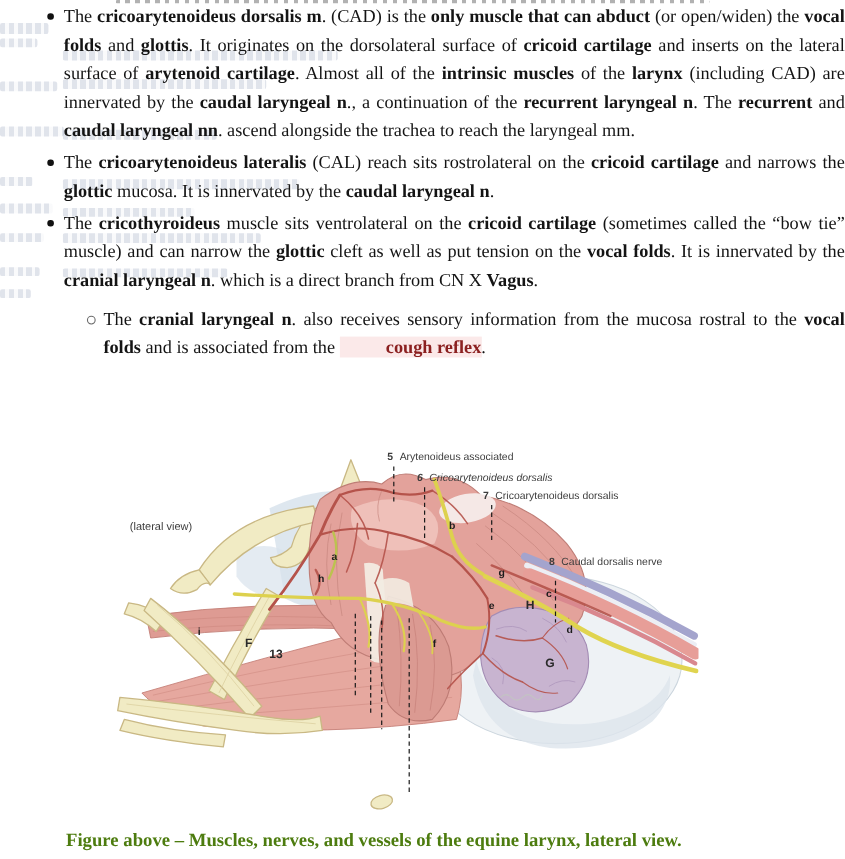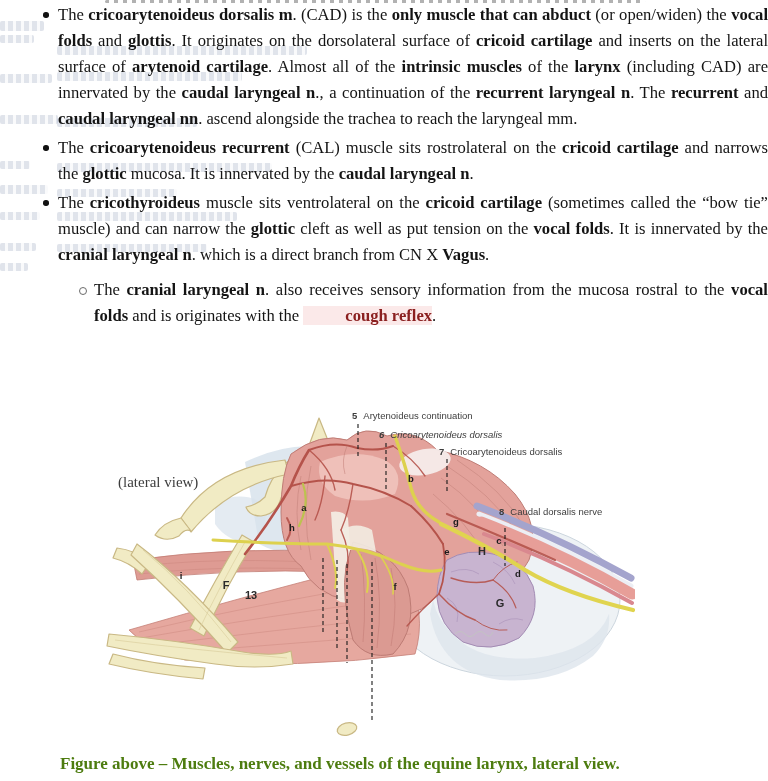--- a/index.html
+++ b/index.html
@@ -21,21 +21,21 @@
   .hl{color:#8b2020;background:#fbe9e9;padding-left:42px;}
   .lvl2{margin-top:9px;}
   
   .figure{position:absolute;left:0;top:400px;width:768px;height:356px;}
   .figure svg{position:absolute;left:95px;top:2px;}
   .ann{position:absolute;font-family:"Liberation Sans", sans-serif;font-size:9.5px;color:#3d3d3d;white-space:nowrap;}
   .ann .num{font-weight:700;margin-right:6px;}
   .letter{position:absolute;transform:translate(-50%,-50%);font-family:"Liberation Sans", sans-serif;
           font-size:9.5px;font-weight:700;color:#1c1c1c;}
   .letter.lg{font-size:11px;font-weight:600;color:#2a2a2a;}
-  .sidenote{position:absolute;left:118px;top:74px;font-family:Liberation Serif, serif;font-size:15px;color:#3d3d3d;}
+  .sidenote{position:absolute;left:118px;top:74px;font-family:Liberation Sans, sans-serif;font-size:10px;color:#3d3d3d;}
   
   .caption{position:absolute;left:60px;top:754px;font-weight:700;font-size:17px;color:#4d7c0f;}
   
   .ghost{position:absolute;opacity:.30;filter:blur(.7px);border-radius:2px;pointer-events:none;
          background:repeating-linear-gradient(90deg,rgba(110,125,160,.7) 0 5px,rgba(110,125,160,.12) 5px 8px);}
   .ghost.dark{background:repeating-linear-gradient(90deg,rgba(40,40,40,.8) 0 4px,rgba(40,40,40,0) 4px 9px);
          opacity:.45;filter:none;}
 </style>
 </head>
 <body>
@@ -62,33 +62,33 @@
     <div class="bullet lvl1">
       <span class="marker">
         <span class="dot"></span>
       </span>
       <span class="content"><span>The </span><span class="b">cricoarytenoideus dorsalis m</span><span>. (CAD) is the </span><span class="b">only muscle that can abduct</span><span> (or open/widen) the </span><span class="b">vocal folds</span><span> and </span><span class="b">glottis</span><span>. It originates on the dorsolateral surface of </span><span class="b">cricoid cartilage</span><span> and inserts on the lateral surface of </span><span class="b">arytenoid cartilage</span><span>. Almost all of the </span><span class="b">intrinsic muscles</span><span> of the </span><span class="b">larynx</span><span> (including CAD) are innervated by the </span><span class="b">caudal laryngeal n</span><span>., a continuation of the </span><span class="b">recurrent laryngeal n</span><span>. The </span><span class="b">recurrent</span><span> and </span><span class="b">caudal laryngeal nn</span><span>. ascend alongside the trachea to reach the laryngeal mm.</span></span>
     </div>
     <div class="bullet lvl1">
       <span class="marker">
         <span class="dot"></span>
       </span>
-      <span class="content"><span>The </span><span class="b">cricoarytenoideus recurrent</span><span> (CAL) muscle sits rostrolateral on the </span><span class="b">cricoid cartilage</span><span> and narrows the </span><span class="b">glottic</span><span> mucosa. It is innervated by the </span><span class="b">caudal laryngeal n</span><span>.</span></span>
+      <span class="content"><span>The </span><span class="b">cricoarytenoideus lateralis</span><span> (CAL) reach sits rostrolateral on the </span><span class="b">cricoid cartilage</span><span> and narrows the </span><span class="b">glottic</span><span> mucosa. It is innervated by the </span><span class="b">caudal laryngeal n</span><span>.</span></span>
     </div>
     <div class="bullet lvl1">
       <span class="marker">
         <span class="dot"></span>
       </span>
       <span class="content"><span>The </span><span class="b">cricothyroideus</span><span> muscle sits ventrolateral on the </span><span class="b">cricoid cartilage</span><span> (sometimes called the “bow tie” muscle) and can narrow the </span><span class="b">glottic</span><span> cleft as well as put tension on the </span><span class="b">vocal folds</span><span>. It is innervated by the </span><span class="b">cranial laryngeal n</span><span>. which is a direct branch from CN X </span><span class="b">Vagus</span><span>.</span></span>
     </div>
     <div class="bullet lvl2">
       <span class="marker">
         <span class="circ"></span>
       </span>
-      <span class="content"><span>The </span><span class="b">cranial laryngeal n</span><span>. also receives sensory information from the mucosa rostral to the </span><span class="b">vocal folds</span><span> and is originates with the </span><span class="b hl">cough reflex</span><span>.</span></span>
+      <span class="content"><span>The </span><span class="b">cranial laryngeal n</span><span>. also receives sensory information from the mucosa rostral to the </span><span class="b">vocal folds</span><span> and is associated from the </span><span class="b hl">cough reflex</span><span>.</span></span>
     </div>
   </div>
 
 <div class="figure">
   <svg width="540" height="350" viewBox="0 0 540 350" aria-hidden="true">
 
     <path d="M150,60 Q210,32 252,54 L257,142 Q200,162 164,142 Z" fill="#d3dfea" opacity="0.75"></path>
     <ellipse cx="410" cy="198" rx="115" ry="76" fill="#edf1f4" stroke="#c6d1da" stroke-width="1" opacity="0.9"></ellipse>
     <path d="M335,212 Q345,270 405,278 Q462,282 498,254 Q516,236 514,212 Q500,248 440,256 Q382,260 358,232 Q342,218 338,198 Z" fill="#dde5ec" opacity="0.8"></path>
     <path d="M120,100 Q150,88 168,102 Q176,126 158,142 Q132,140 120,122 Z" fill="#d9e3ec" opacity="0.7"></path>
@@ -200,21 +200,21 @@
       <line x1="410" y1="126" x2="410" y2="164"></line>
       <line x1="228" y1="156" x2="228" y2="232"></line>
       <line x1="242" y1="158" x2="242" y2="247"></line>
       <line x1="252" y1="162" x2="252" y2="261"></line>
       <line x1="277" y1="160" x2="277" y2="320"></line>
     </g>
 
     <path d="M360,232 q5,-5 10,0 t10,0 t10,0 t8,-2" stroke="#c3c3c3" stroke-width="1" fill="none"></path>
   </svg>
   <div class="sidenote">(lateral view)</div>
-<div class="ann" style="left: 352px; top: 10px;"><span class="num">5</span><span class="txt">Arytenoideus continuation</span></div>
+<div class="ann" style="left: 352px; top: 10px;"><span class="num">5</span><span class="txt">Arytenoideus associated</span></div>
     <div class="ann" style="left: 379px; top: 29px; font-style: italic;"><span class="num">6</span><span class="txt">Cricoarytenoideus dorsalis</span></div>
     <div class="ann" style="left: 439px; top: 46px;"><span class="num">7</span><span class="txt">Cricoarytenoideus dorsalis</span></div>
     <div class="ann" style="left: 499px; top: 106px;"><span class="num">8</span><span class="txt">Caudal dorsalis nerve</span></div>
     <div class="letter" style="left: 304px; top: 107px;">a</div>
     <div class="letter" style="left: 292px; top: 127px;">h</div>
     <div class="letter" style="left: 411px; top: 78px;">b</div>
     <div class="letter" style="left: 456px; top: 121px;">g</div>
     <div class="letter" style="left: 499px; top: 140px;">c</div>
     <div class="letter" style="left: 447px; top: 151px;">e</div>
     <div class="letter lg" style="left: 482px; top: 151px;">H</div>

